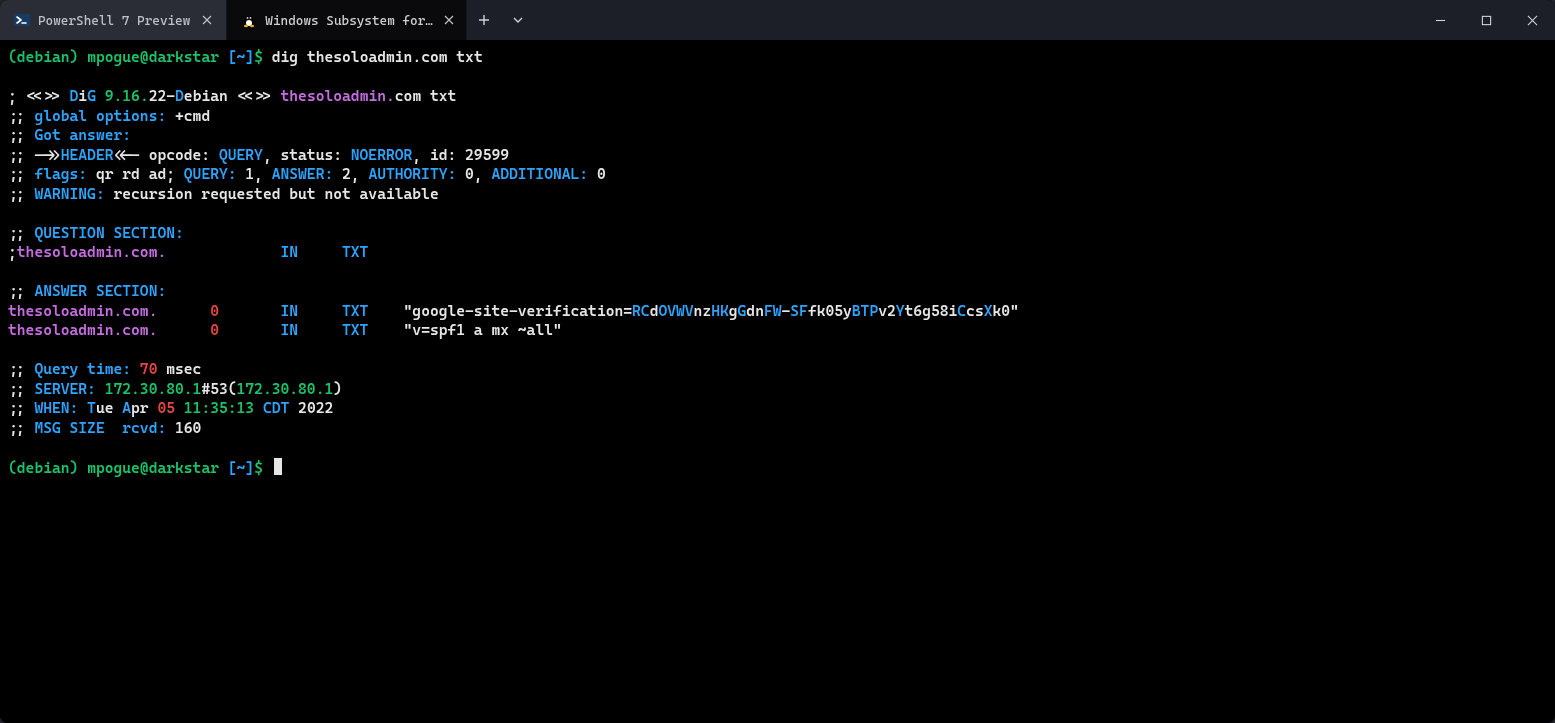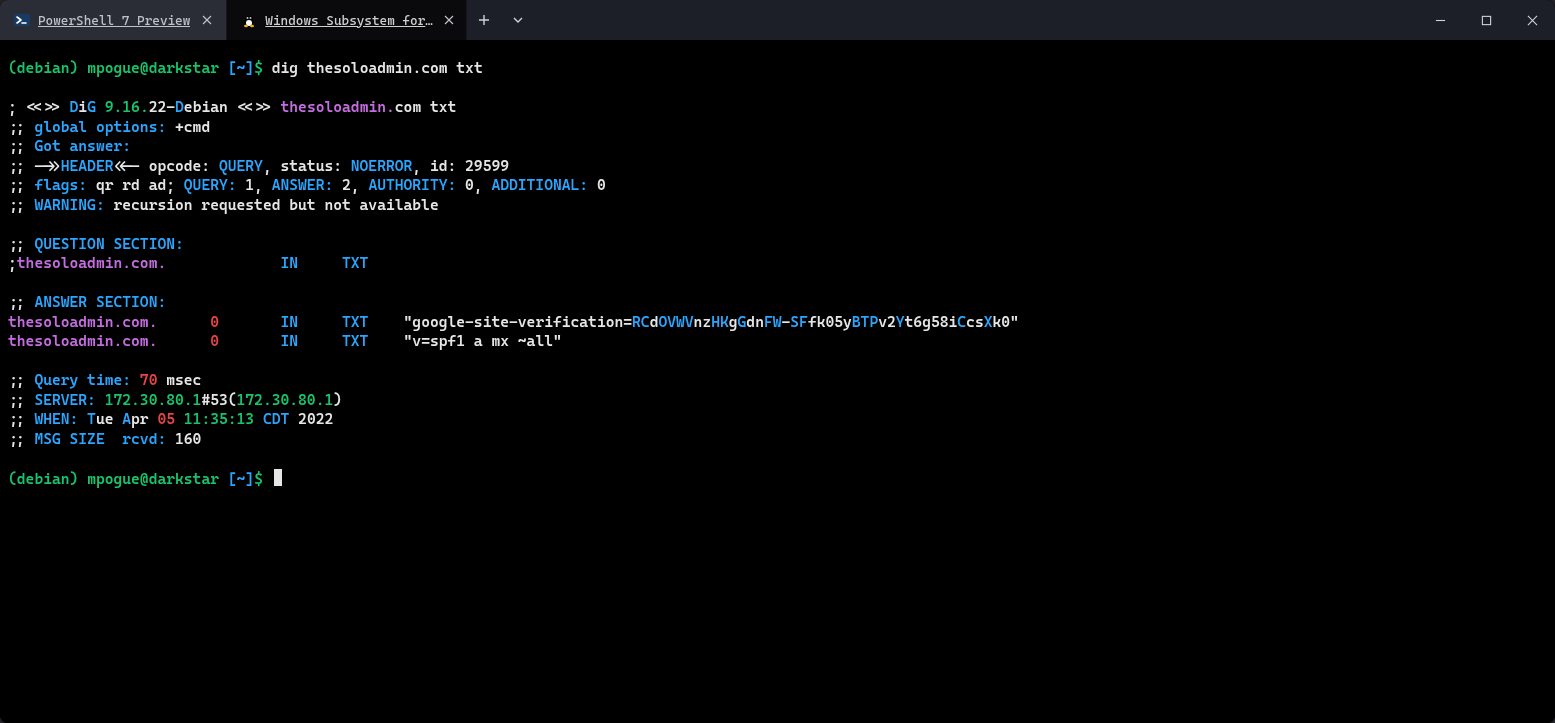--- a/index.html
+++ b/index.html
@@ -48,21 +48,21 @@
     background:var(--tab-inactive);
     border-right:1px solid #15161c;
     position:relative;
     cursor:default;
   }
   .tab.active{
     background:var(--tab-active);
   }
   .tab.inactive{color:#bfc2c7;}
   .tab-icon{width:16px;height:16px;flex:0 0 16px;display:flex;align-items:center;justify-content:center;}
-  .tab-label{flex:1 1 auto;white-space:nowrap;overflow:hidden;text-overflow:ellipsis;text-decoration:underline;}
+  .tab-label{flex:1 1 auto;white-space:nowrap;overflow:hidden;text-overflow:ellipsis;}
   .tab-close{
     width:18px;height:18px;display:flex;align-items:center;justify-content:center;
     color:#bfc2c7;border-radius:3px;
   }
   .titlebar-actions{display:flex;align-items:center;}
   .title-btn{
     width:34px;height:40px;display:flex;align-items:center;justify-content:center;
     color:#cfd2d6;
   }
   .drag-region{flex:1 1 auto;}
@@ -70,21 +70,21 @@
   .win-btn{
     width:46px;height:40px;display:flex;align-items:center;justify-content:center;color:#cfd2d6;
   }
 
   .terminal{
     flex:1 1 auto;
     background:#000;
     color:var(--white);
     font-size:15px;
     line-height:19.5px;
-    padding:19px 8px 0 8px;
+    padding:8px 8px 0 8px;
     white-space:pre;
     overflow:hidden;
     letter-spacing:0;
     font-weight:600;
   }
   .c-green{color:#18c36b;}
   .c-cyan{color:#2aa6ff;}
   .c-red{color:#e64545;}
   .c-mag{color:#c56de0;}
   .c-wht{color:#e6e6e6;}

